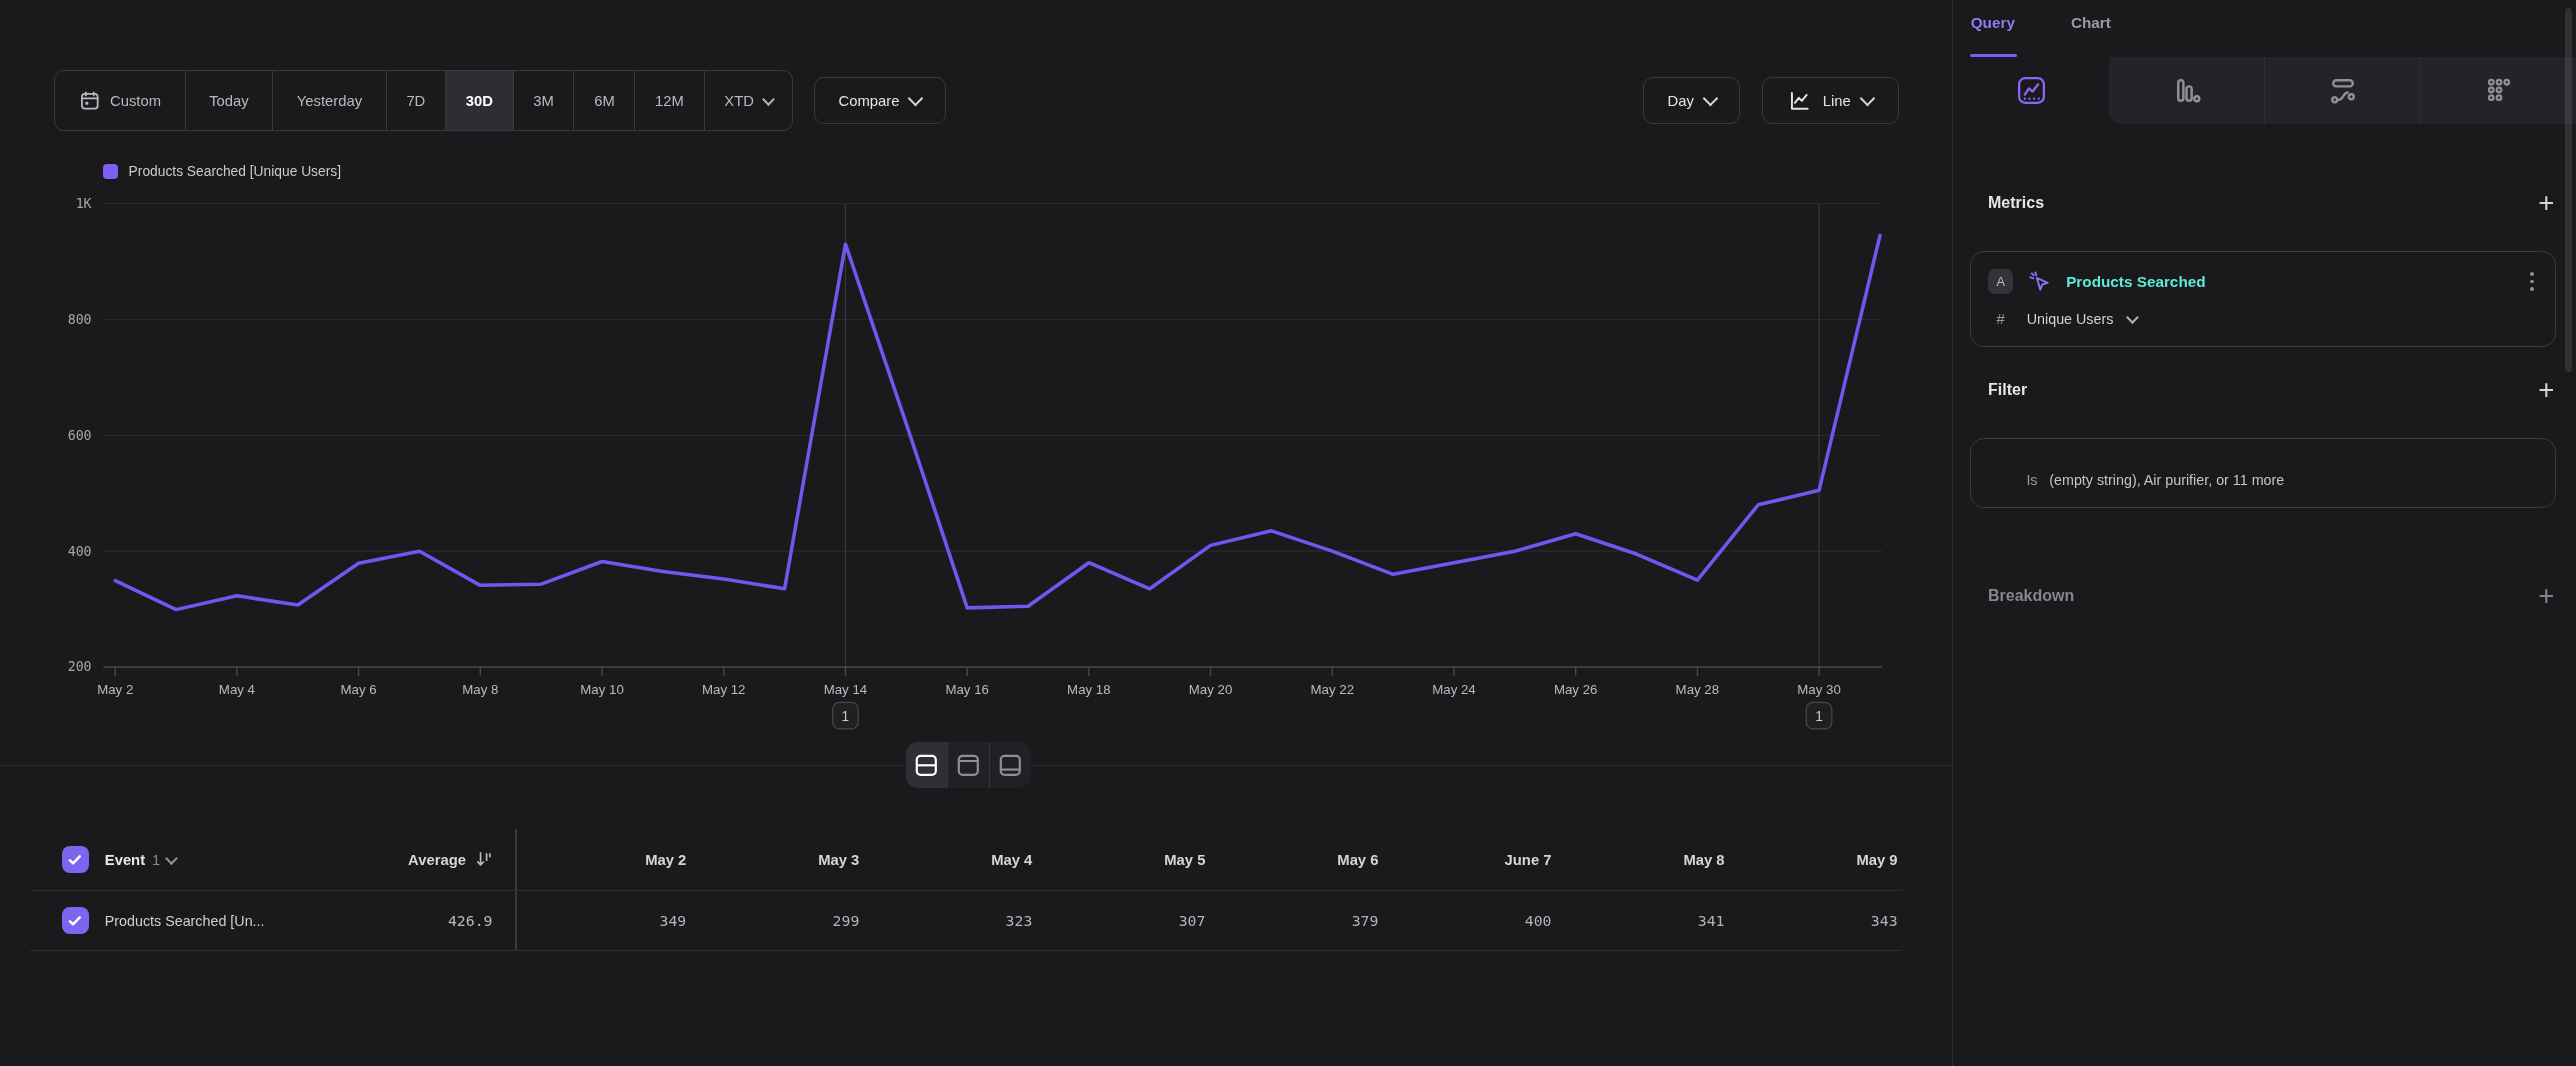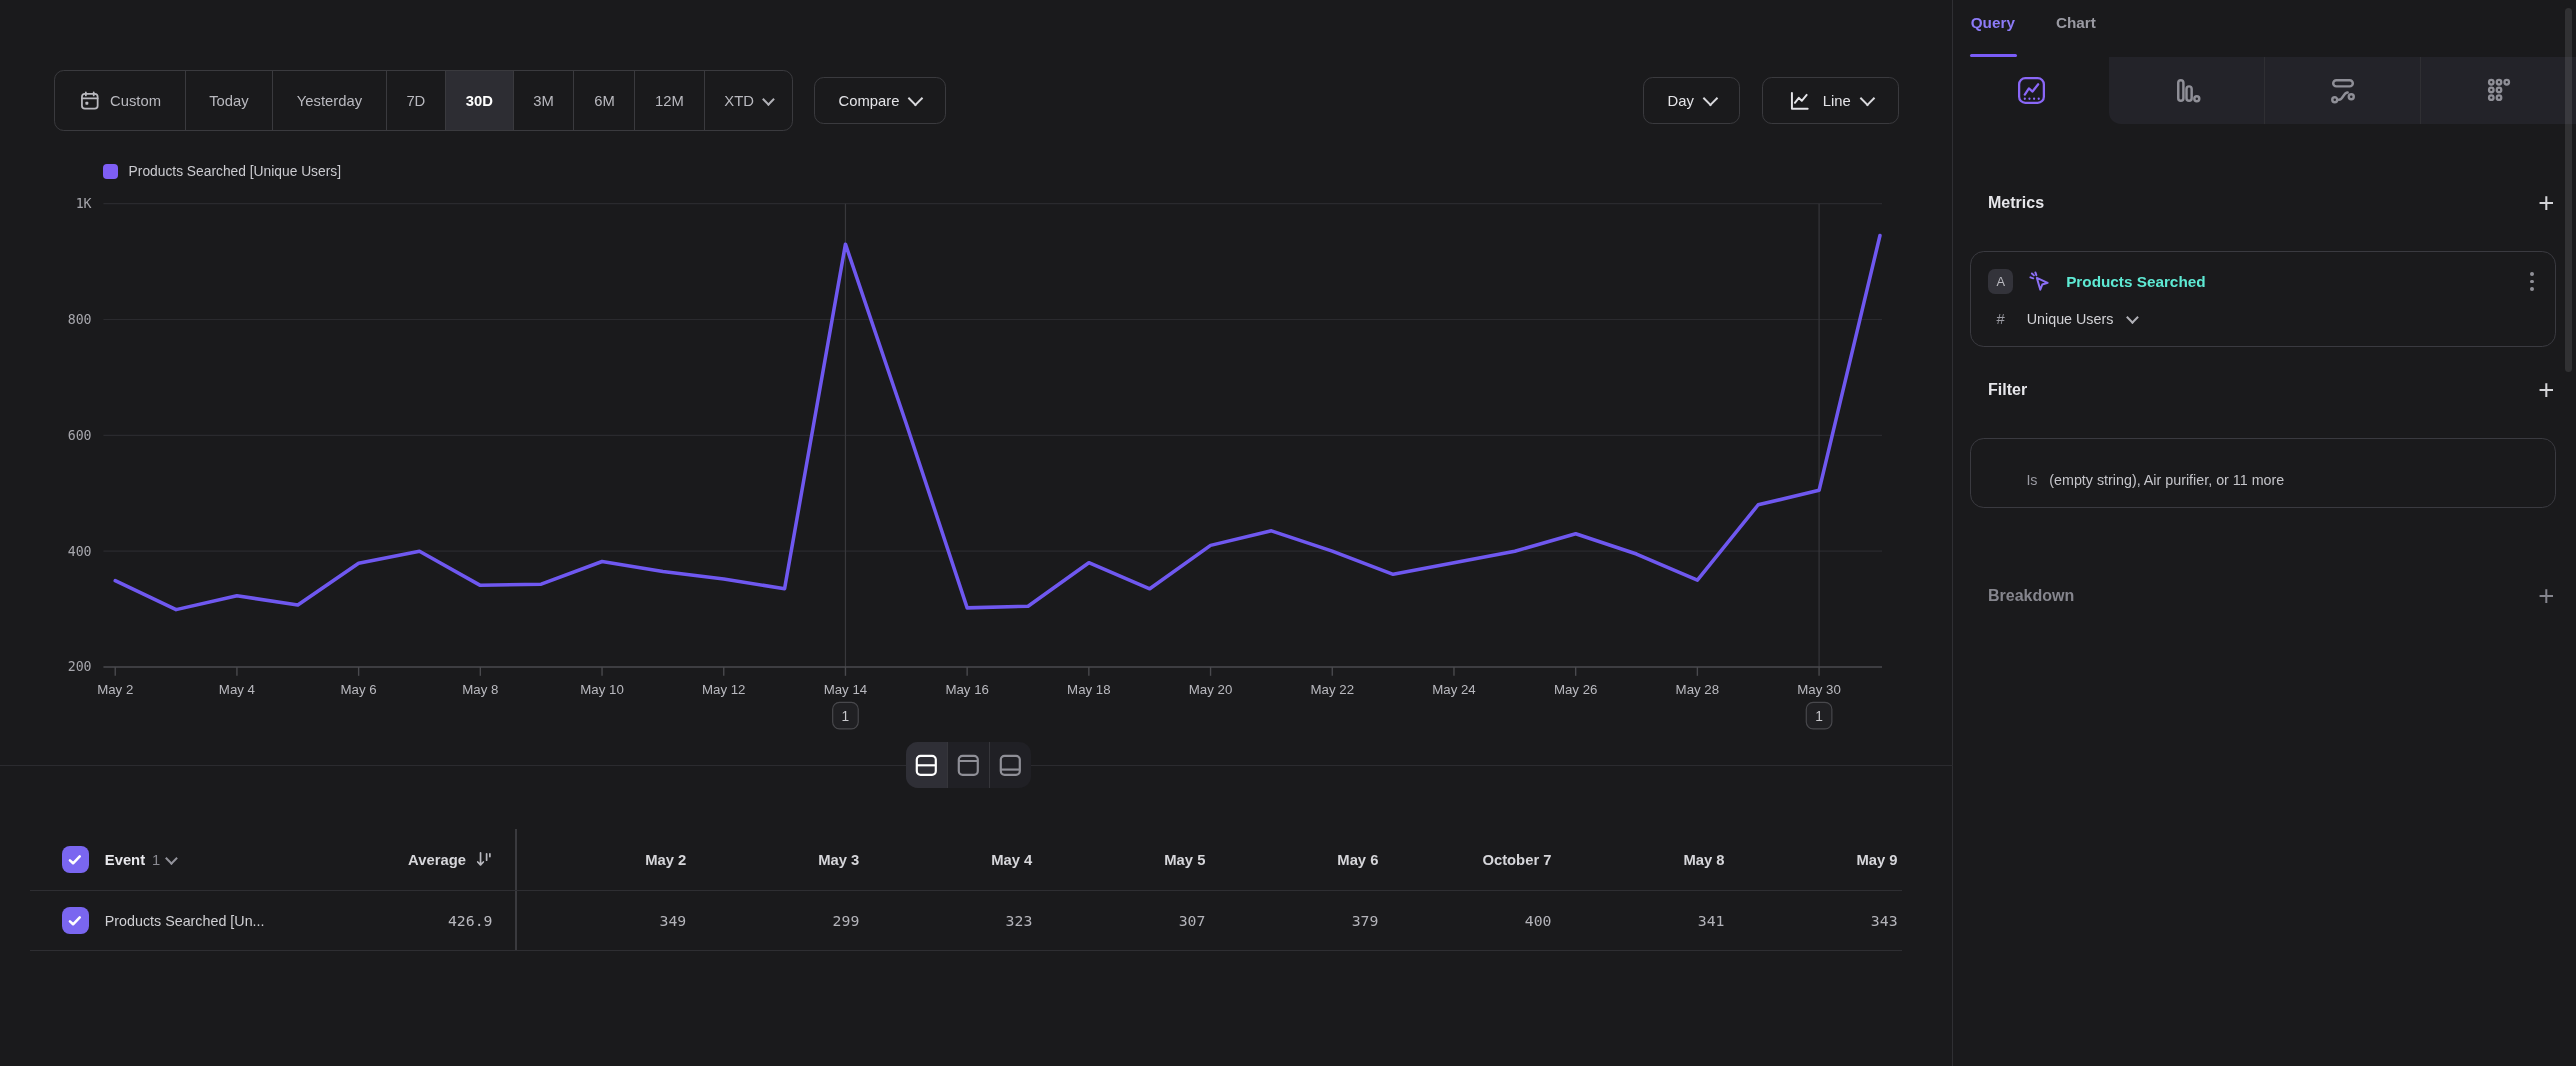--- a/index.html
+++ b/index.html
@@ -57,21 +57,21 @@
   .tcol{flex:1;text-align:right;padding-right:3.9px;}
   .tcol.hdr{font-size:14.8px;font-weight:700;color:#d6d6da;}
   .tcol.val{font-size:14.8px;color:#b3b3b9;}
 
   
   .sidebar{position:absolute;left:1954px;top:0;width:622px;height:1067px;}
   .sidebar-tabs{display:flex;gap:41px;padding:13.8px 0 0 16.7px;font-size:15.3px;font-weight:600;height:57px;box-sizing:border-box;}
   .tab{cursor:pointer;position:relative;padding-bottom:23px;text-align:center;}
   .tab.active{color:#8d7bf7;}
   .tab.active::after{content:"";position:absolute;left:-1px;right:-2px;bottom:0;height:3px;border-radius:2px;background:#7a5cf8;}
-  .tab.inactive{color:#9a9aa2;}
+  .tab.inactive{color:#9a9aa2;margin-left:15px;}
   .icon-tabs{display:flex;height:67px;}
   .icon-tab{flex:1;display:flex;align-items:center;justify-content:center;background:#232329;border-left:1px solid #2f2f33;cursor:pointer;}
   .icon-tab.active{background:transparent;border-left:none;}
   .icon-tab.first-inactive{border-left:none;border-bottom-left-radius:11.8px;}
   .section-header{display:flex;align-items:center;margin:0 21.6px 0 34px;font-size:16px;font-weight:700;color:#e6e6ea;}
   .section-header .plus{margin-left:auto;font-size:27.6px;font-weight:300;color:#d4d4d8;line-height:19.7px;cursor:pointer;}
   .metrics-header{margin-top:69px;}
   .filter-header{margin-top:33px;}
   .breakdown-header{margin-top:78px;color:#85858d;}
   .breakdown-header .plus{color:#85858d;}
@@ -252,21 +252,21 @@
             </svg>
         </span>
       </div>
       <div class="tdiv"></div>
       <div class="tcols" id="colHeaders">
           <div class="tcol hdr">May 2</div>
           <div class="tcol hdr">May 3</div>
           <div class="tcol hdr">May 4</div>
           <div class="tcol hdr">May 5</div>
           <div class="tcol hdr">May 6</div>
-          <div class="tcol hdr">October 7</div>
+          <div class="tcol hdr">June 7</div>
           <div class="tcol hdr">May 8</div>
           <div class="tcol hdr">May 9</div>
         </div>
     </div>
     <div class="trow data">
       <div class="tleft">
         <span class="checkbox">
           <svg width="15.7" height="15.7" viewBox="0 0 16 16" fill="none" stroke="#fff" stroke-width="2.6" stroke-linecap="round" stroke-linejoin="round">
               <path d="M3 8.5l3.2 3L13 4.5"></path>
             </svg>

